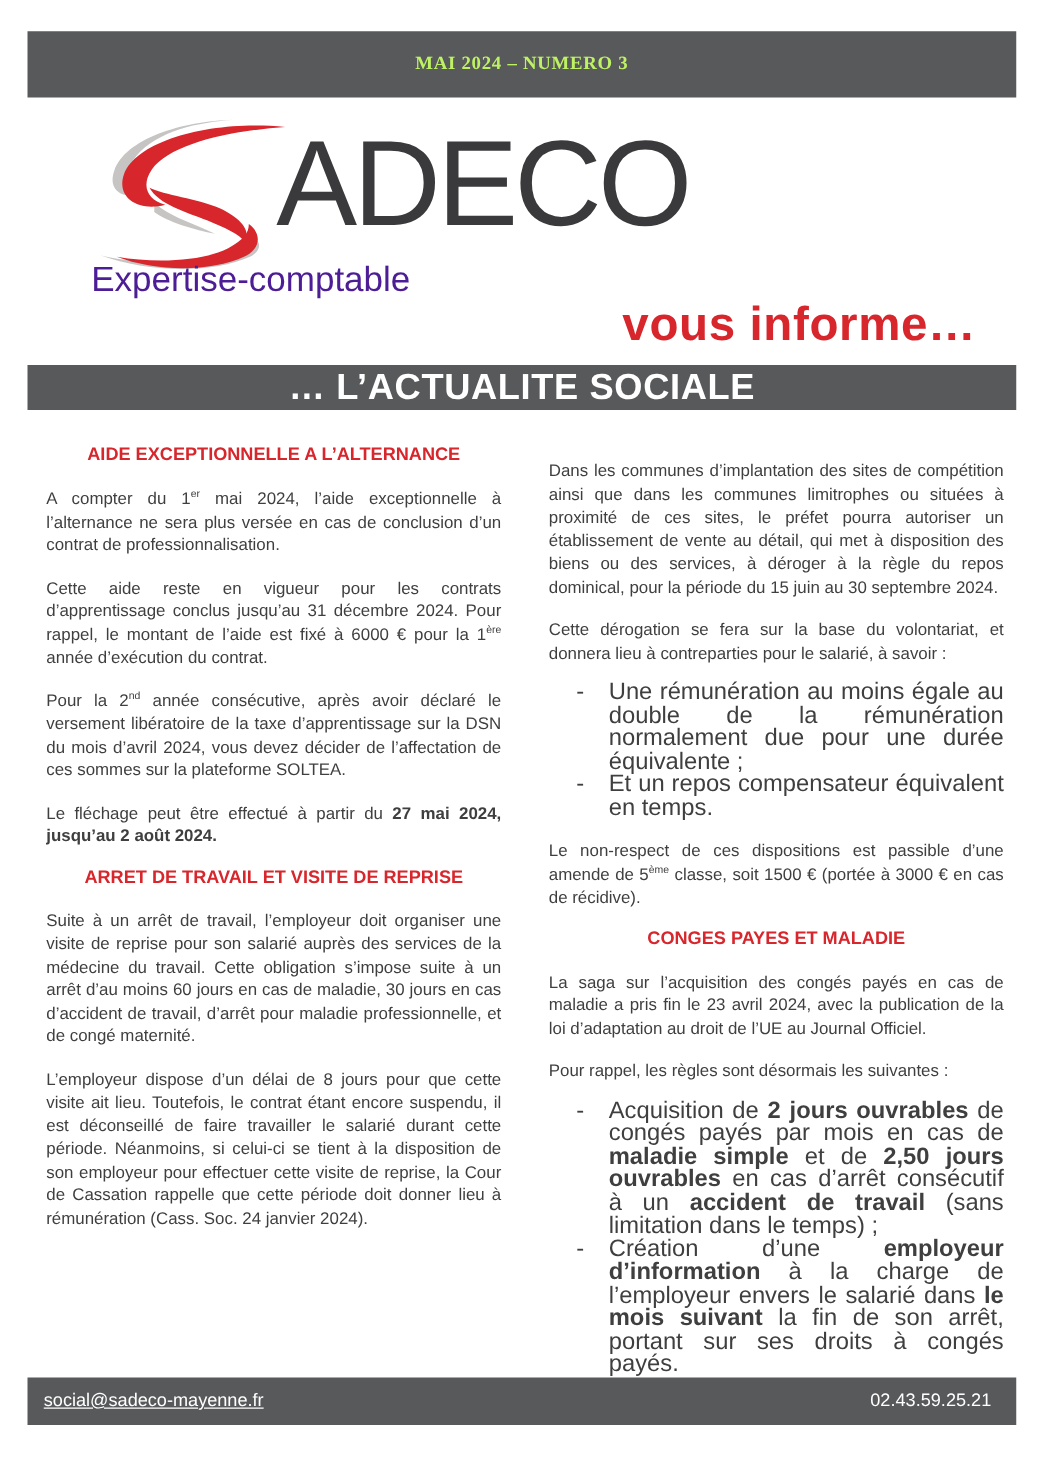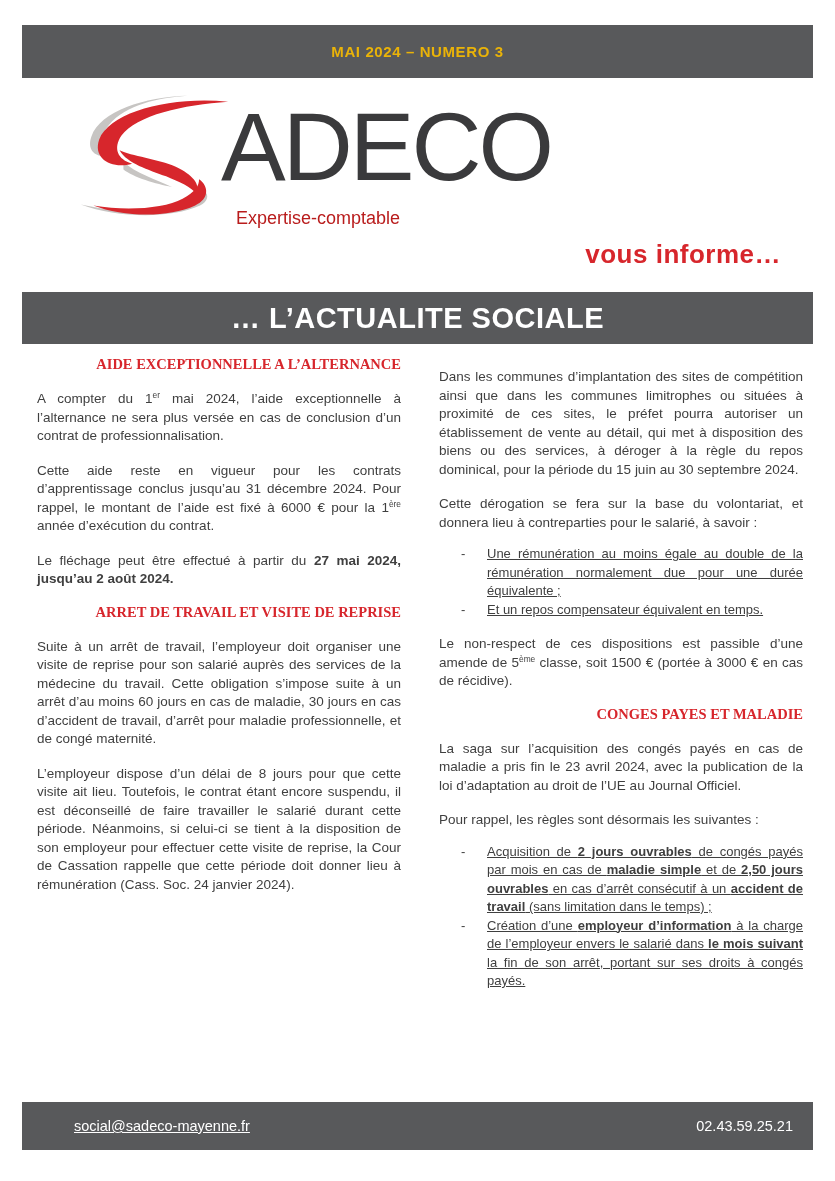--- a/index.html
+++ b/index.html
@@ -11,65 +11,65 @@
   }
   *{box-sizing:border-box;}
   html,body{margin:0;padding:0;background:#ffffff;}
   .page{
     position:relative;width:835px;height:1181px;margin:0 auto;background:#ffffff;
     font-family:"Liberation Sans",sans-serif;overflow:hidden;color:var(--body-text);
   }
   
   .topbar{
     position:absolute;left:22px;top:25px;width:791px;height:53px;
-    background:var(--bar-gray);color:#eab308;display:flex;align-items:center;justify-content:center;
-    font-weight:700;font-size:15px;letter-spacing:.6px;
+    background:var(--bar-gray);color:#bef264;display:flex;align-items:center;justify-content:center;
+    font-weight:700;font-size:15px;letter-spacing:.6px;font-family:Liberation Serif, serif;
   }
   
   .logo{position:absolute;left:73px;top:86px;width:492px;height:158px;}
   .logo svg{position:absolute;left:0;top:4px;}
   .brand{
     position:absolute;left:148px;top:12px;font-size:97px;line-height:1;
     font-weight:400;color:var(--logo-dark);letter-spacing:-3px;white-space:nowrap;
   }
-  .tagline{position:absolute;left:0;right:2px;top:122px;text-align:center;font-size:18px;color:#b91c1c;}
+  .tagline{position:absolute;left:0;right:2px;top:122px;text-align:left;font-size:28px;color:#4c1d95;}
   
   .vous{
-    position:absolute;right:54px;top:239px;font-size:26px;font-weight:700;
+    position:absolute;right:54px;top:239px;font-size:38px;font-weight:700;
     color:var(--accent-red);letter-spacing:.5px;
   }
   
   .banner{
-    position:absolute;left:22px;top:292px;width:791px;height:52px;
+    position:absolute;left:22px;top:292px;width:791px;height:36px;
     background:var(--bar-gray);color:#fff;display:flex;align-items:center;justify-content:center;
     font-weight:700;font-size:29px;letter-spacing:.5px;
   }
   
   .cols{position:absolute;left:37px;top:352px;width:766px;display:flex;gap:38px;}
   .col{width:364px;}
   .sec-h{
-    color:var(--accent-red);font-size:14.5px;font-weight:700;text-align:right;
-    line-height:19px;margin:14px 0 13px;font-family:Liberation Serif, serif;
+    color:var(--accent-red);font-size:14.5px;font-weight:700;text-align:center;
+    line-height:19px;margin:14px 0 13px;
   }
   .sec:first-child .sec-h{margin-top:3px;}
   .para{
     font-size:13.5px;line-height:18.5px;text-align:justify;margin:16px 0 13px;color:var(--body-text);
   }
   .dash-list{list-style:none;margin:0 0 13px;padding:0;}
   .dash-list li{
-    position:relative;padding-left:48px;font-size:13px;line-height:18.5px;
-    text-align:justify;color:var(--body-text);text-decoration:underline;
+    position:relative;padding-left:48px;font-size:19px;line-height:18.5px;
+    text-align:justify;color:var(--body-text);
   }
   .dash-list li::before{content:"-";position:absolute;left:22px;top:0;}
   .b{font-weight:700;}
   sup{font-size:62%;line-height:0;}
   
   .footer{
-    position:absolute;left:22px;top:1102px;width:791px;height:48px;
-    background:var(--bar-gray);color:#fff;font-size:14.5px;display:flex;align-items:center;padding-left:39px;
+    position:absolute;left:22px;top:1102px;width:791px;height:38px;
+    background:var(--bar-gray);color:#fff;font-size:14.5px;display:flex;align-items:center;
   }
   .footer-email{color:#fff;text-decoration:underline;margin-left:13px;}
   .footer-phone{margin-left:auto;margin-right:20px;}
 </style>
 </head>
 <body>
 
 <div class="page">
 
   <header class="topbar">
@@ -96,20 +96,21 @@
   </div>
 
   <main class="cols">
     <div class="col">
         <section class="sec">
           <h2 class="sec-h">AIDE EXCEPTIONNELLE A L’ALTERNANCE</h2>
           <p class="para"><span>A compter du 1</span><sup>er</sup><span> mai 2024, l’aide exceptionnelle à l’alternance ne sera plus versée en cas de conclusion d’un contrat de professionnalisation.</span></p>
           <p class="para"><span>Cette aide reste en vigueur pour les contrats d’apprentissage conclus jusqu’au 31 décembre 2024. Pour rappel, le montant de l’aide est fixé à 6000 € pour la 1</span><sup>ère</sup><span> année d’exécution du contrat.</span></p>
         </section>
         <section class="sec">
+          <p class="para"><span>Pour la 2</span><sup>nd</sup><span> année consécutive, après avoir déclaré le versement libératoire de la taxe d’apprentissage sur la DSN du mois d’avril 2024, vous devez décider de l’affectation de ces sommes sur la plateforme SOLTEA.</span></p>
           <p class="para"><span>Le fléchage peut être effectué à partir du </span><span class="b">27 mai 2024, jusqu’au 2 août 2024.</span></p>
         </section>
         <section class="sec">
           <h2 class="sec-h">ARRET DE TRAVAIL ET VISITE DE REPRISE</h2>
           <p class="para"><span>Suite à un arrêt de travail, l’employeur doit organiser une visite de reprise pour son salarié auprès des services de la médecine du travail. Cette obligation s’impose suite à un arrêt d’au moins 60 jours en cas de maladie, 30 jours en cas d’accident de travail, d’arrêt pour maladie professionnelle, et de congé maternité.</span></p>
           <p class="para"><span>L’employeur dispose d’un délai de 8 jours pour que cette visite ait lieu. Toutefois, le contrat étant encore suspendu, il est déconseillé de faire travailler le salarié durant cette période. Néanmoins, si celui-ci se tient à la disposition de son employeur pour effectuer cette visite de reprise, la Cour de Cassation rappelle que cette période doit donner lieu à rémunération (Cass. Soc. 24 janvier 2024).</span></p>
         </section>
       </div>
     <div class="col">
         <section class="sec">

